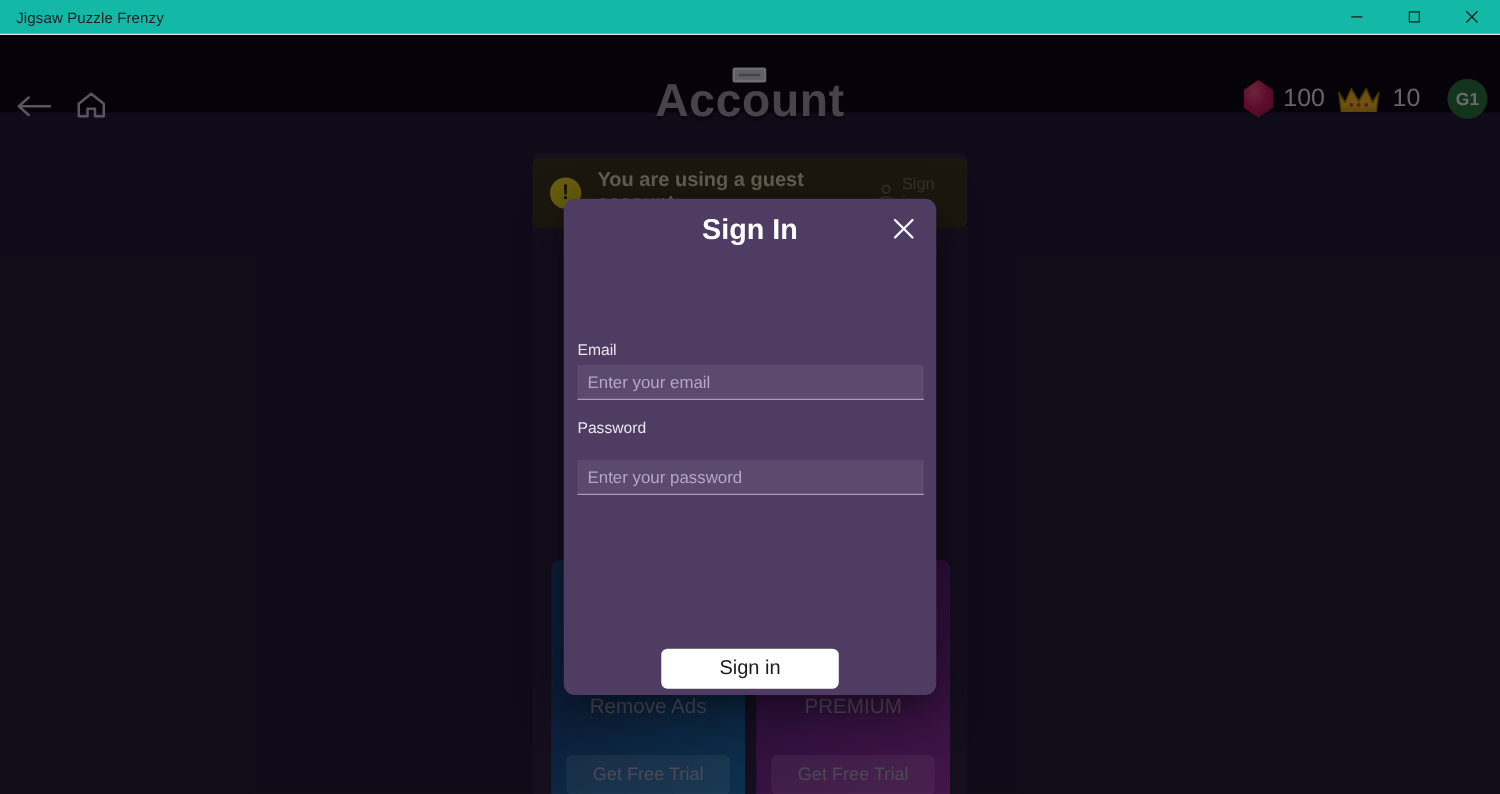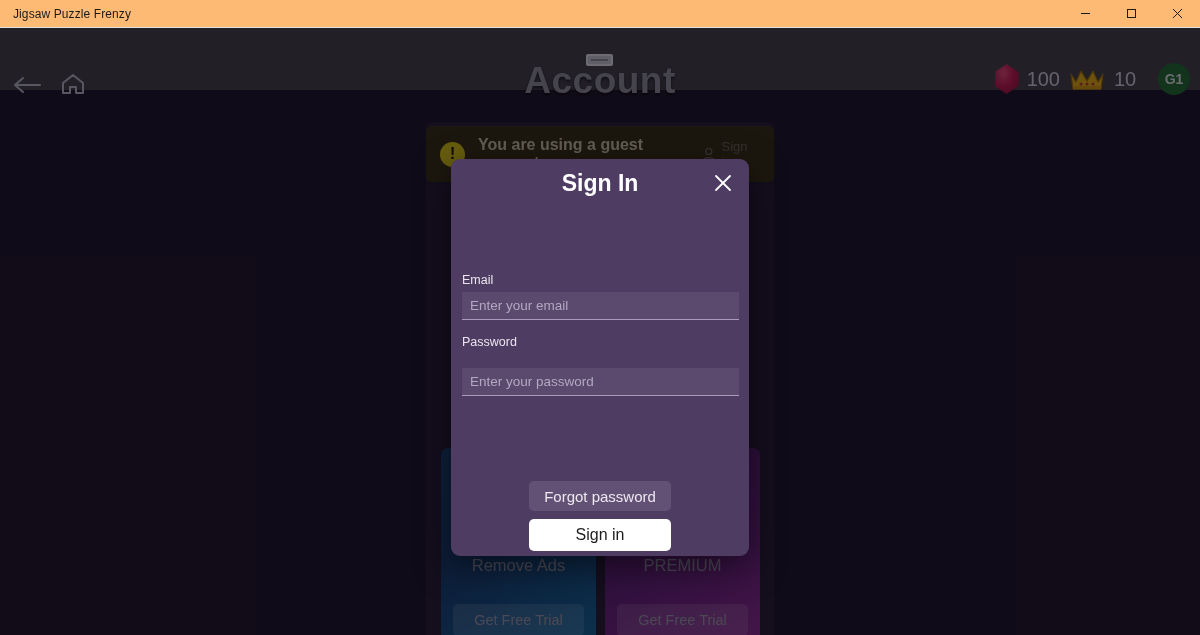--- a/index.html
+++ b/index.html
@@ -8,21 +8,21 @@
     font-family: "Liberation Sans", sans-serif;
     background: #1a1420;
     overflow: hidden;
   }
   #app { position: relative; width: 1200px; height: 635px; }
 
   
   .titlebar {
     position: absolute; top: 0; left: 0;
     width: 1200px; height: 28px;
-    background: #fdba74;
+    background: #14b8a6;
     display: flex; align-items: center;
     border-bottom: 1px solid #e3e3e3;
   }
   .titlebar-text {
     font-size: 12px; color: #1b1b1b;
     margin-left: 13px; letter-spacing: 0.1px;
   }
   .winctrls { margin-left: auto; display: flex; height: 28px; }
   .winbtn {
     width: 46px; height: 28px;
@@ -34,21 +34,21 @@
   
   .game-area {
     position: absolute; top: 28px; left: 0;
     width: 1200px; height: 607px;
     background: #191322;
     overflow: hidden;
   }
   .header {
     position: absolute; top: 0; left: 0;
     width: 1200px; height: 62px;
-    background: #404040;
+    background: #000000;
   }
   .nav-back {
     position: absolute; left: 10px; top: 40px;
     width: 34px; height: 34px;
     display: flex; align-items: center; justify-content: center;
   }
   .nav-home {
     position: absolute; left: 58px; top: 41px;
     width: 30px; height: 30px;
     display: flex; align-items: center; justify-content: center;
@@ -324,18 +324,17 @@
             <line x1="16" y1="2" x2="2" y2="16" stroke="currentColor" stroke-width="1.8" stroke-linecap="round"></line>
           </svg>
       </div>
 
       <label class="field-label" id="email-label">Email</label>
       <input class="field-input" id="email-input" type="text" placeholder="Enter your email" style="">
 
       <label class="field-label" id="password-label">Password</label>
       <input class="field-input" id="password-input" type="text" placeholder="Enter your password" style="">
 
-      <button class="btn-forgot">Forgot password</button>
       <button class="btn-signin">Sign in</button>
     </div>
 
   </div>
 </div>
 
 </body></html>

